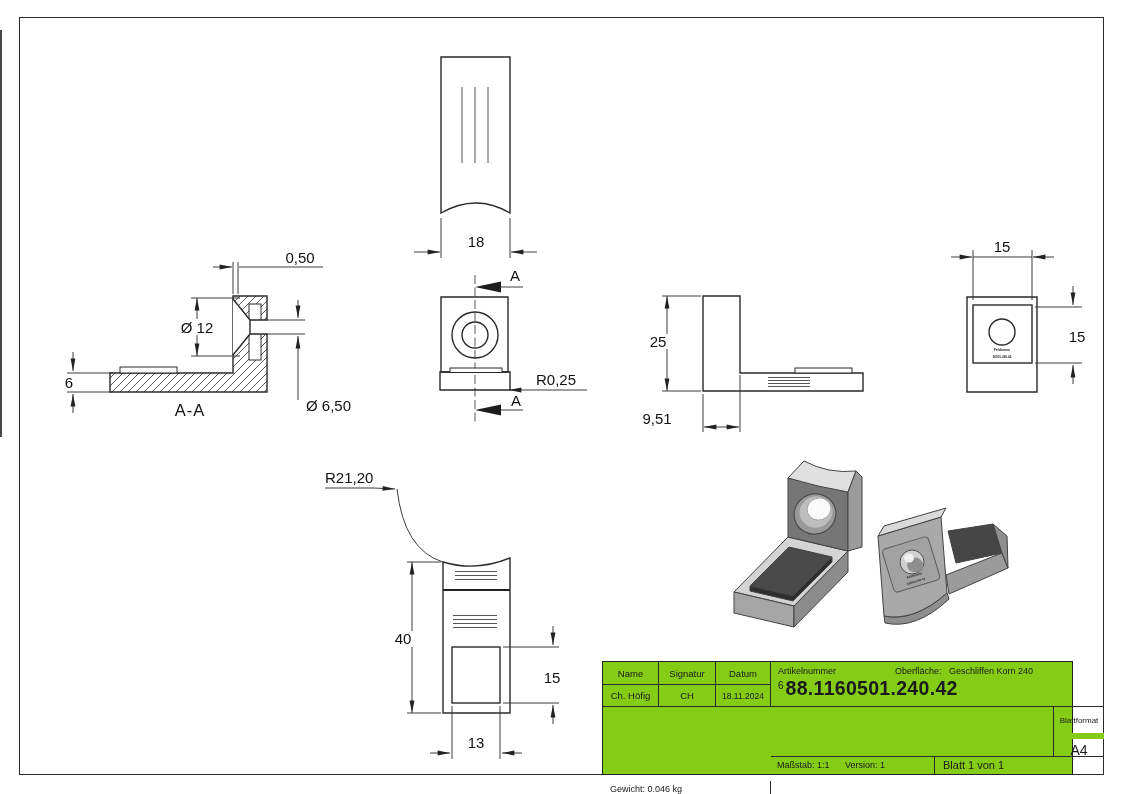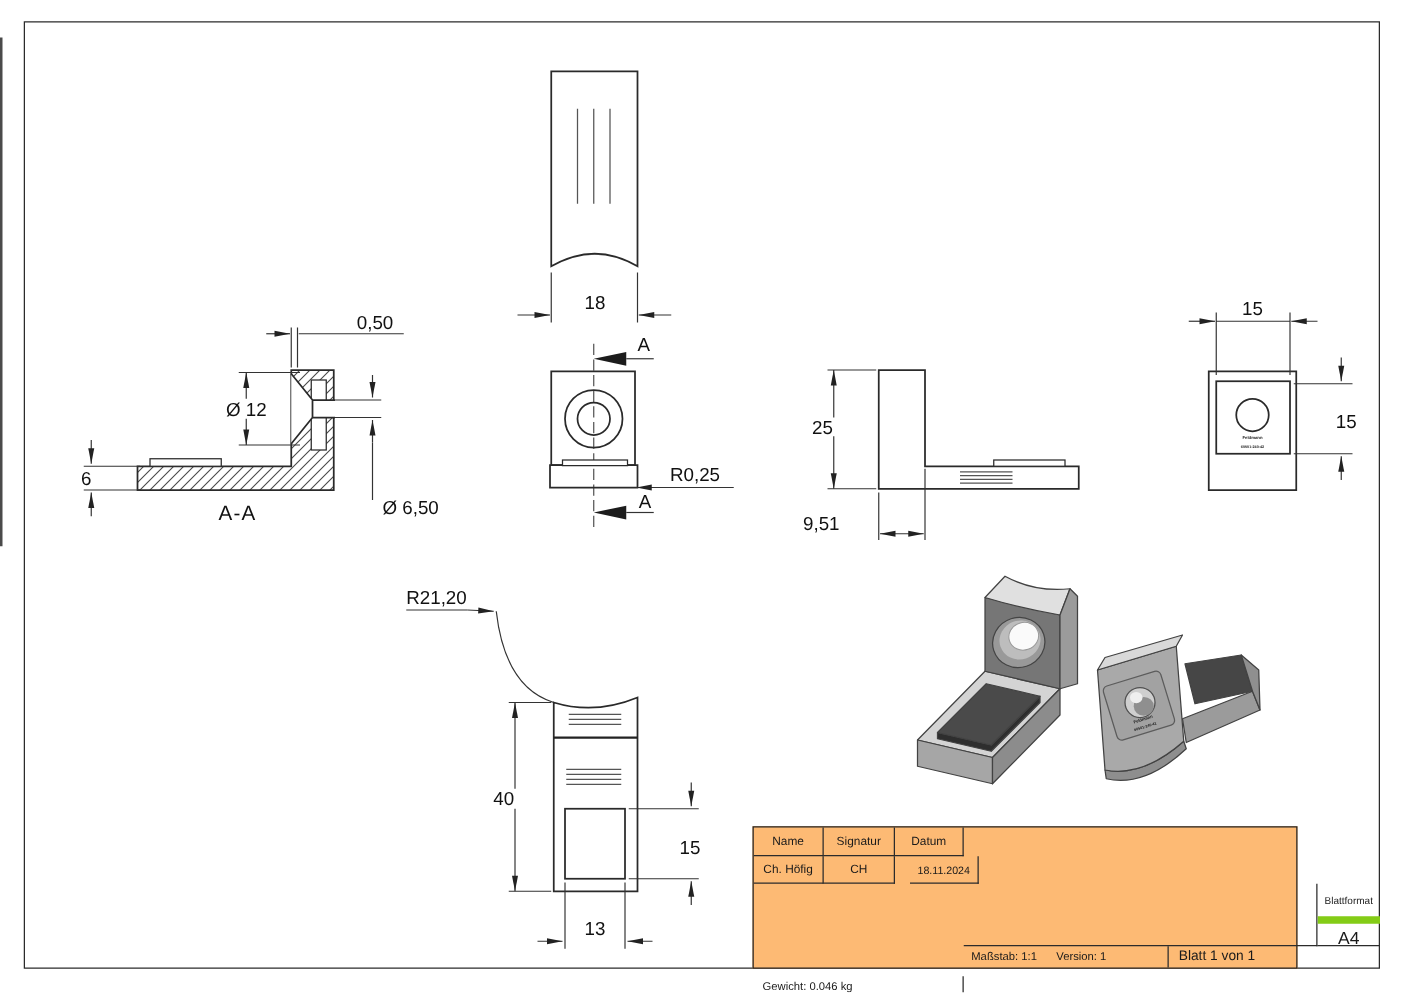--- a/index.html
+++ b/index.html
@@ -16,22 +16,22 @@
   svg .g{fill:none;stroke:#555;stroke-width:1;}
   svg .cl{fill:none;stroke:#444;stroke-width:0.9;stroke-dasharray:9 3.5;}
   svg text{font-family:"Liberation Sans",sans-serif;fill:#111;}
   svg .dt{font-size:15px;}
   svg .lbl{font-size:16.5px;letter-spacing:1px;}
   svg .tiny1{font-size:3.4px;font-weight:bold;fill:#222;}
   svg .tiny2{font-size:3px;font-weight:bold;fill:#222;}
   svg .m3d{stroke:#424242;stroke-width:1;stroke-linejoin:round;}
 
   
-  #titleblock{position:absolute;left:602px;top:661px;width:436px;height:114px;
-              border:1.6px solid #222;box-sizing:border-box;background:#fdba74;color:#1a1a1a;}
+  #titleblock{position:absolute;left:602px;top:661px;width:471px;height:114px;
+              border:1.6px solid #222;box-sizing:border-box;background:#84cc16;color:#1a1a1a;}
   .tbc{position:absolute;box-sizing:border-box;font-size:9.5px;overflow:hidden;}
   .br{border-right:1px solid #2b2b2b;}
   .bb{border-bottom:1px solid #2b2b2b;}
   .ctr{display:flex;align-items:center;justify-content:center;text-align:center;}
   #tb-artnr{position:absolute;left:168px;top:0;width:333px;height:45px;}
   #tb-artnr .small-lbl{position:absolute;left:7px;top:4px;font-size:9px;}
   #tb-artnr .oberfl{position:absolute;left:124px;top:4px;font-size:9px;}
   #tb-artnr .artnr-line{position:absolute;left:7px;top:15px;white-space:nowrap;}
   .artnr-prefix{font-size:10px;vertical-align:6px;margin-right:2px;}
   .artnr-num{font-size:19.5px;font-weight:600;letter-spacing:0.3px;}
@@ -192,22 +192,32 @@
     </g>
   </svg>
 
   <div id="titleblock">
     <div class="tbc br bb ctr" style="left:0;top:0;width:56px;height:23px;">Name</div>
     <div class="tbc br bb ctr" style="left:56px;top:0;width:57px;height:23px;">Signatur</div>
     <div class="tbc br bb ctr" style="left:113px;top:0;width:55px;height:23px;">Datum</div>
 
     <div class="tbc br bb ctr" style="left:0;top:23px;width:56px;height:22px;">Ch. Höfig</div>
     <div class="tbc br bb ctr" style="left:56px;top:23px;width:57px;height:22px;">CH</div>
-    <div class="tbc br bb ctr" style="left:113px;top:23px;width:55px;height:22px;font-size:8.5px;margin-left:12px;">18.11.2024</div>
-
+    <div class="tbc br bb ctr" style="left:113px;top:23px;width:55px;height:22px;font-size:8.5px;">18.11.2024</div>
+
+    <div id="tb-artnr" class="tbc bb">
+      <span class="small-lbl">Artikelnummer</span>
+      <span class="oberfl">
+        <span>Oberfläche:</span>
+        <span style="margin-left:5px;">Geschliffen Korn 240</span>
+      </span>
+      <span class="artnr-line">
+        <span class="artnr-prefix">6</span><span class="artnr-num">88.1160501.240.42</span>
+      </span>
+    </div>
 
     <div class="tbc br bb" style="left:168px;top:45px;width:283px;height:50px;"></div>
     <div class="tbc bb" style="left:451px;top:45px;width:50px;height:50px;">
       <div id="tb-blattformat-lbl" class="ctr">Blattformat</div>
       <div id="tb-blattformat-val" class="ctr">A4</div>
     </div>
 
     <div class="tbc br" style="left:0;top:95px;width:168px;height:17px;line-height:17px;padding-left:7px;font-size:9px;margin-top:24px;">Gewicht: 0.046 kg</div>
     <div class="tbc br" style="left:168px;top:95px;width:164px;height:17px;">
       <span style="position:absolute;left:6px;line-height:17px;font-size:9px;">Maßstab: 1:1</span>

